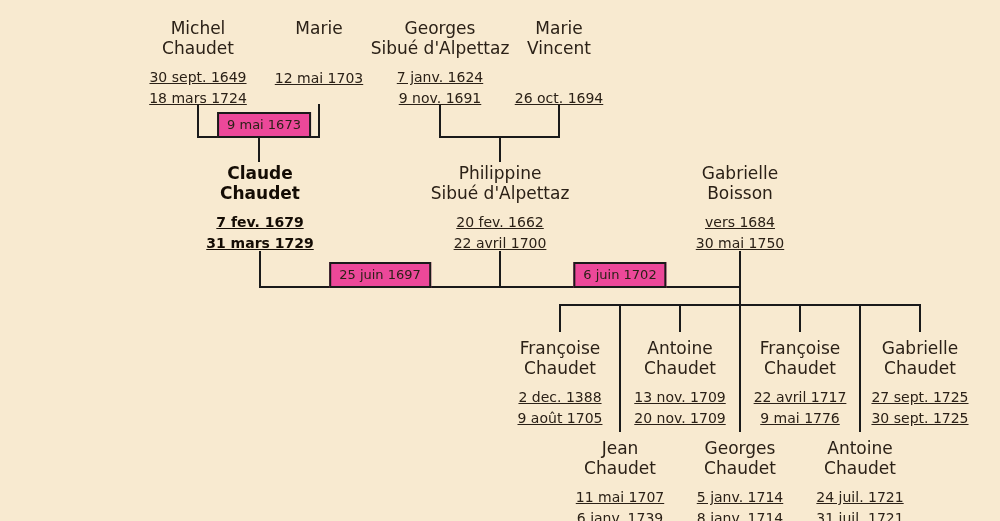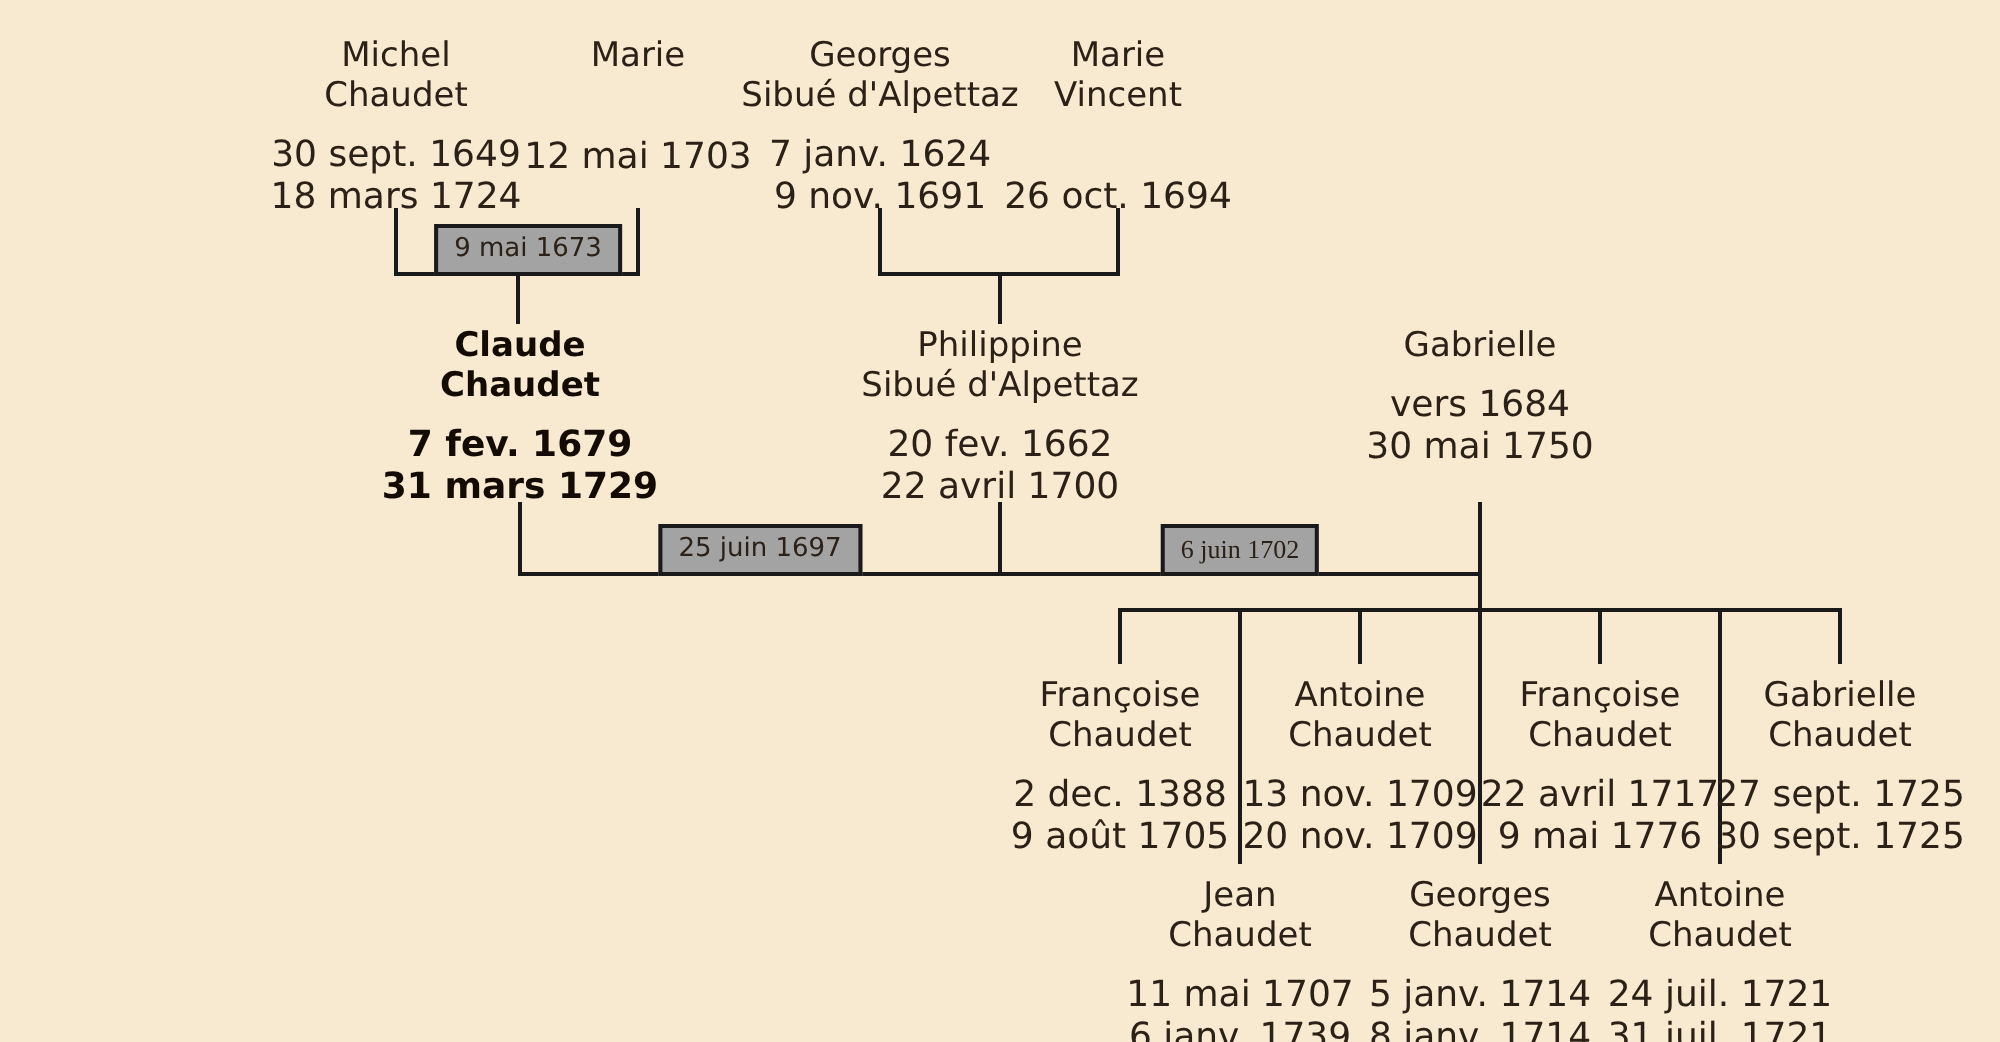--- a/index.html
+++ b/index.html
@@ -16,33 +16,33 @@
     color: #2b2117;
   }
   .person {
     position: absolute;
     width: 180px;
     transform: translateX(-50%);
     text-align: center;
   }
   .nline { height: 20px; line-height: 20px; font-size: 17px; white-space: nowrap; }
   .pdates { margin-top: 9px; }
-  .dline { height: 21px; line-height: 21px; font-size: 18px; white-space: nowrap; }
+  .dline { height: 21px; line-height: 21px; font-size: 14px; white-space: nowrap; text-decoration: underline; }
   .emph .nline, .emph .dline { font-weight: 700; color: #140c04; }
   .line {
     position: absolute;
     background: #1a1a1a;
   }
   .mbox {
     position: absolute;
     transform: translateX(-50%);
     height: 26px;
     box-sizing: border-box;
     border: 2px solid #1a1a1a;
-    background: #a3a3a3;
+    background: #ec4899;
     padding: 0 8px;
     font-size: 13px;
     line-height: 22px;
     white-space: nowrap;
     text-align: center;
   }
 </style>
 </head>
 <body>
 
@@ -72,21 +72,21 @@
   <div class="line" style="left:919px; top:306px; width:2px; height:26px;"></div>
   <div class="line" style="left:619px; top:306px; width:2px; height:126px;"></div>
   <div class="line" style="left:859px; top:306px; width:2px; height:126px;"></div>
 
   <div class="mbox" style="left:264px; top:112px;">
     <span>9 mai 1673</span>
   </div>
   <div class="mbox" style="left:380px; top:262px;">
     <span>25 juin 1697</span>
   </div>
-  <div class="mbox" style="left:620px; top:262px;font-family:Liberation Serif, serif;">
+  <div class="mbox" style="left:620px; top:262px;">
     <span>6 juin 1702</span>
   </div>
 
   <div class="person" style="left:198px; top:18px;">
     <div class="pname">
       <div class="nline">Michel</div>
       <div class="nline">Chaudet</div>
     </div>
     <div class="pdates">
       <div class="dline">30 sept. 1649</div>
@@ -144,20 +144,21 @@
     </div>
     <div class="pdates">
       <div class="dline">20 fev. 1662</div>
       <div class="dline">22 avril 1700</div>
     </div>
   </div>
 
   <div class="person" style="left:740px; top:163px;">
     <div class="pname">
       <div class="nline">Gabrielle</div>
+      <div class="nline">Boisson</div>
     </div>
     <div class="pdates">
       <div class="dline">vers 1684</div>
       <div class="dline">30 mai 1750</div>
     </div>
   </div>
 
   <div class="person" style="left:560px; top:338px;">
     <div class="pname">
       <div class="nline">Françoise</div>

